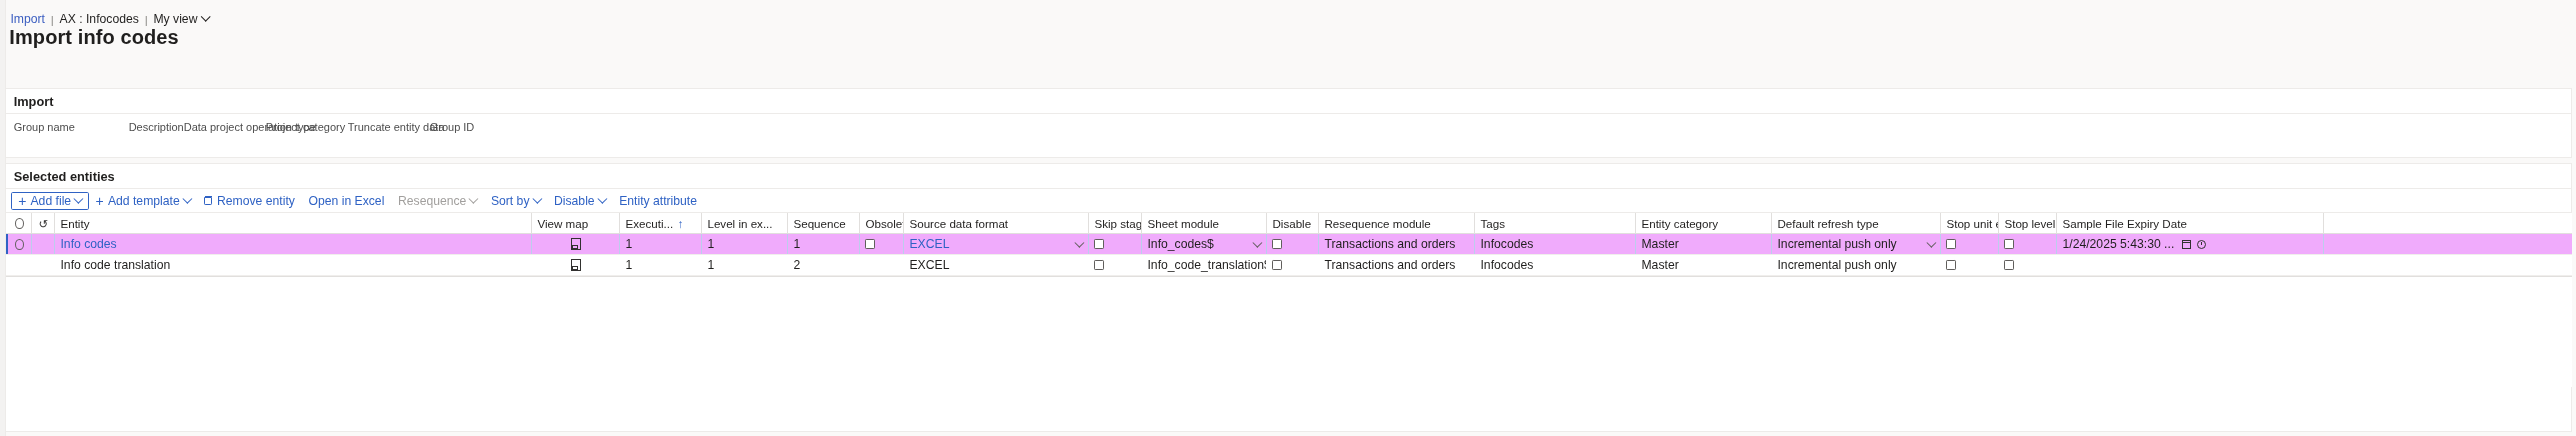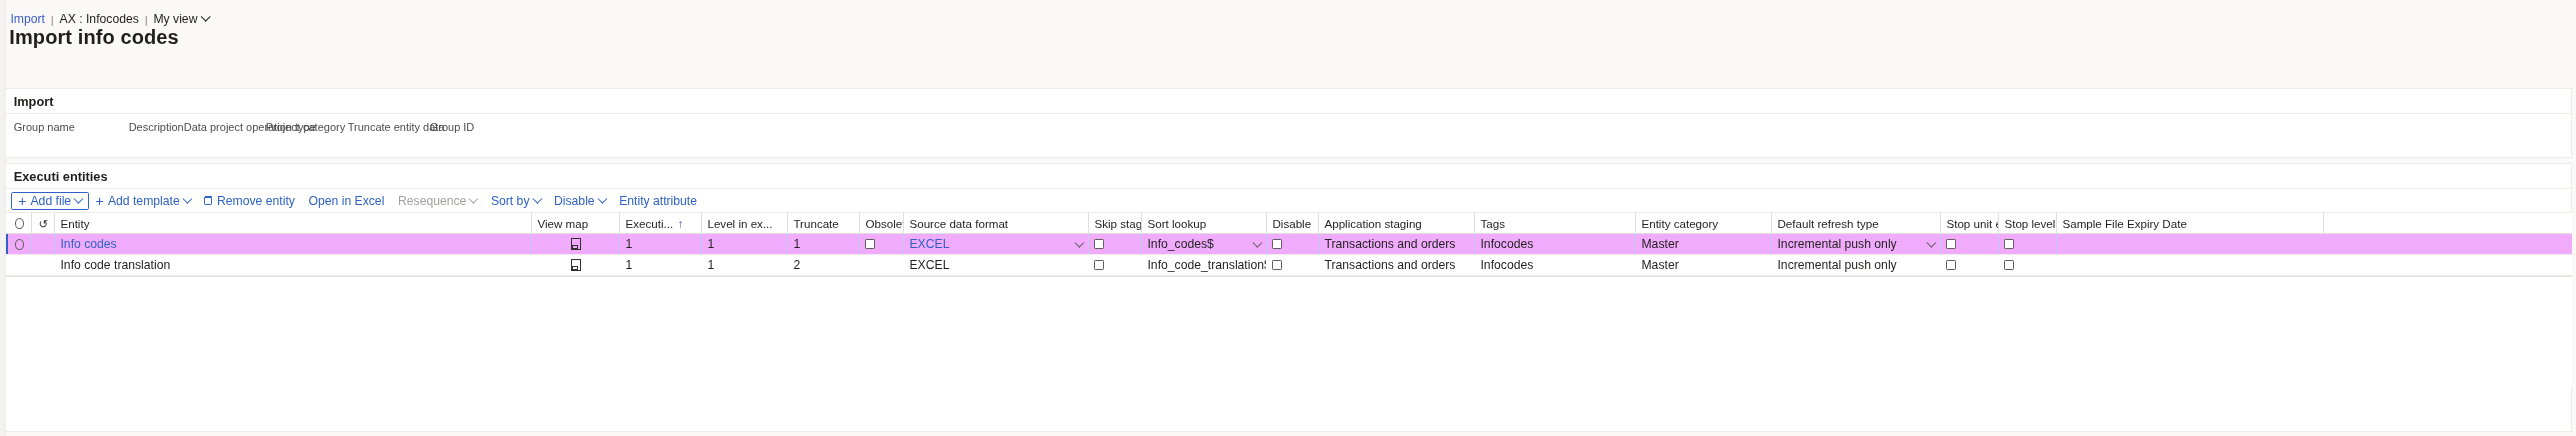--- a/index.html
+++ b/index.html
@@ -472,21 +472,21 @@
 
     <div class="field">
       <span class="field-label">Group ID</span>
       <div class="input readonly" style="width:74px;">{35D16A29-736A-4C5D-A91...</div>
     </div>
 
   </div>
 </div>
 
 <div class="section section-entities">
-  <div class="section-head">Executi entities</div>
+  <div class="section-head">Selected entities</div>
 
   <div class="toolbar">
     <div class="tbtn focused">
       <span class="plus">+</span>
       <span>Add file</span>
       <span class="chev"></span>
     </div>
     <div class="tbtn">
       <span class="plus">+</span>
       <span>Add template</span>
@@ -526,27 +526,27 @@
       <div class="cell ctr c-sync">
         <span class="sync-glyph">↺</span>
       </div>
       <div class="cell c-entity">Entity</div>
       <div class="cell c-viewmap">View map</div>
       <div class="cell num c-exec">
         <span>Executi...</span>
         <span class="sort-arrow">↑</span>
       </div>
       <div class="cell c-level">Level in ex...</div>
-      <div class="cell num c-seq">Truncate</div>
+      <div class="cell num c-seq">Sequence</div>
       <div class="cell c-obs">Obsolete</div>
       <div class="cell c-sdf">Source data format</div>
       <div class="cell c-skip">Skip staging</div>
-      <div class="cell c-sheet">Sort lookup</div>
+      <div class="cell c-sheet">Sheet module</div>
       <div class="cell c-dis">Disable</div>
-      <div class="cell c-appmod">Application staging</div>
+      <div class="cell c-appmod">Resequence module</div>
       <div class="cell c-tags">Tags</div>
       <div class="cell c-entcat">Entity category</div>
       <div class="cell c-drt">Default refresh type</div>
       <div class="cell c-stopu">Stop unit e...</div>
       <div class="cell c-stopl">Stop level ...</div>
       <div class="cell c-sfed">Sample File Expiry Date</div>
     </div>
 
     <div class="grid-row data-row selected">
       <div class="sel-marker"></div>
@@ -583,20 +583,27 @@
       <div class="cell c-entcat">Master</div>
       <div class="cell withchev c-drt">
         <span>Incremental push only</span>
         <span class="chev"></span>
       </div>
       <div class="cell c-stopu">
         <span class="cbox"></span>
       </div>
       <div class="cell c-stopl">
         <span class="cbox"></span>
+      </div>
+      <div class="cell c-sfed">
+        <span>1/24/2025 5:43:30 ...</span>
+        <span class="cell-icons">
+          <span class="cal-icon"></span>
+          <span class="clock-icon"></span>
+        </span>
       </div>
     </div>
 
     <div class="grid-row data-row">
       <div class="sel-marker"></div>
       <div class="cell ctr c-check"></div>
       <div class="cell ctr c-sync"></div>
       <div class="cell c-entity">Info code translation</div>
       <div class="cell ctr c-viewmap">
         <span class="doc-icon"></span>

